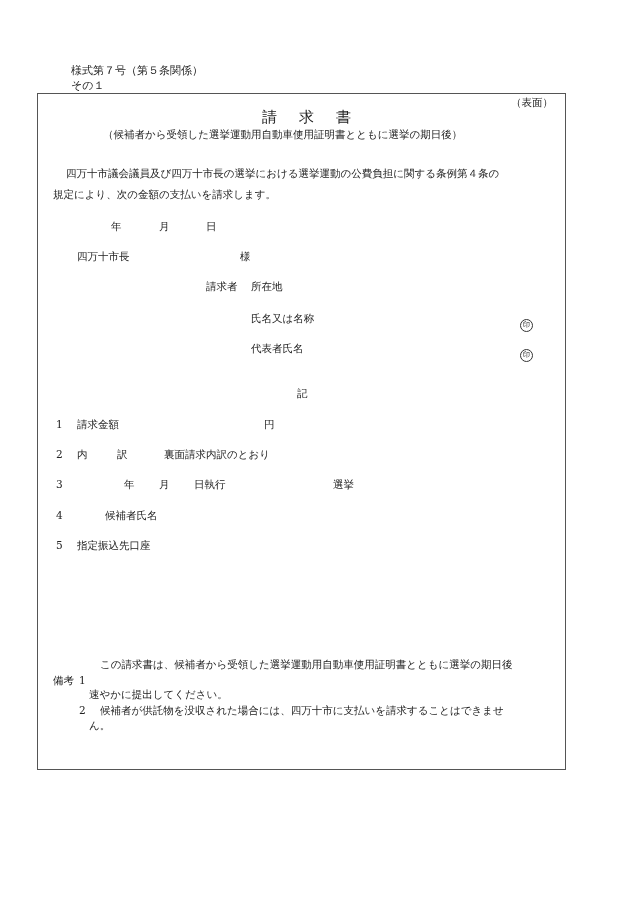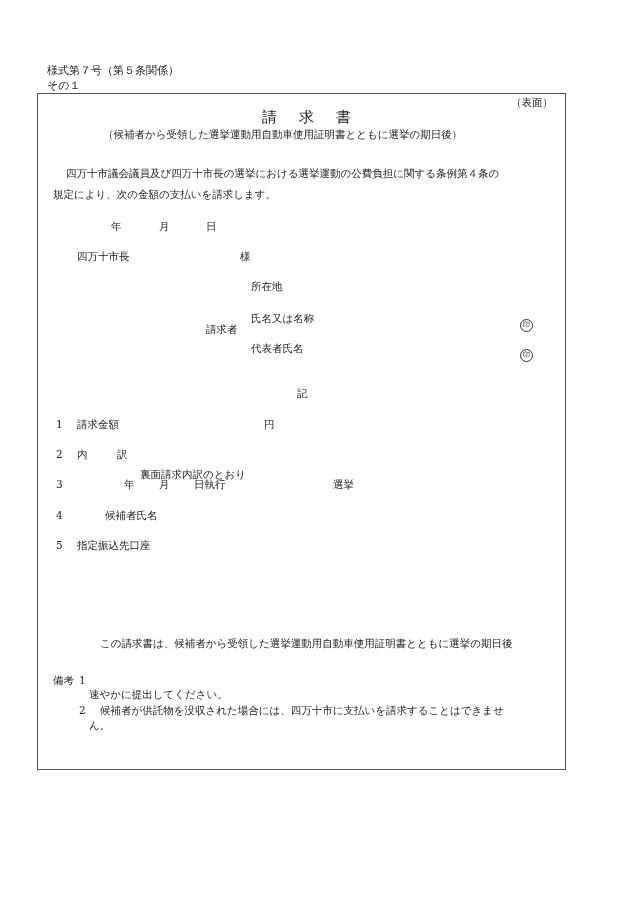--- a/index.html
+++ b/index.html
@@ -9,21 +9,21 @@
     }
     body {
       width: 630px;
       height: 903px;
       position: relative;
       overflow: hidden;
       font-family: "DejaVu Serif", "Liberation Serif", serif;
       color: #222222;
     }
     .abs { position: absolute; white-space: nowrap; }
-    .t12 { font-size: 11px; line-height: 13px; }
+    .t12 { font-size: 11px; line-height: 13px; margin-left: 24px; }
     .t11 { font-size: 10.5px; line-height: 13px; }
     .frame {
       position: absolute;
       left: 37px;
       top: 93px;
       width: 529px;
       height: 677px;
       border: 1px solid #555555;
       box-sizing: border-box;
     }
@@ -60,21 +60,21 @@
 <div class="abs t11" style="left:66px; top:167px;">四万十市議会議員及び四万十市長の選挙における選挙運動の公費負担に関する条例第４条の</div>
 <div class="abs t11" style="left:53px; top:188px;">規定により、次の金額の支払いを請求します。</div>
 
 <div class="abs t11" style="left:111px; top:220px;">年</div>
 <div class="abs t11" style="left:159px; top:220px;">月</div>
 <div class="abs t11" style="left:206px; top:220px;">日</div>
 
 <div class="abs t11" style="left:77px; top:250px;">四万十市長</div>
 <div class="abs t11" style="left:240px; top:250px;">様</div>
 
-<div class="abs t11" style="left:206px; top:280px;margin-top:43px;">請求者</div>
+<div class="abs t11" style="left:206px; top:280px;">請求者</div>
 <div class="abs t11" style="left:251px; top:280px;">所在地</div>
 
 <div class="abs t11" style="left:251px; top:312px;">氏名又は名称</div>
 <div class="abs" style="left:520px; top:312px;">
   <span class="seal">印</span>
 </div>
 
 <div class="abs t11" style="left:251px; top:342px;">代表者氏名</div>
 <div class="abs" style="left:520px; top:342px;">
   <span class="seal">印</span>
@@ -82,34 +82,34 @@
 
 <div class="abs t11" style="left:297px; top:387px;">記</div>
 
 <div class="abs t11" style="left:56px; top:418px;">1</div>
 <div class="abs t11" style="left:77px; top:418px;">請求金額</div>
 <div class="abs t11" style="left:264px; top:418px;">円</div>
 
 <div class="abs t11" style="left:56px; top:448px;">2</div>
 <div class="abs t11" style="left:77px; top:448px;">内</div>
 <div class="abs t11" style="left:117px; top:448px;">訳</div>
-<div class="abs t11" style="left:140px; top:448px;margin-top:20px;">裏面請求内訳のとおり</div>
+<div class="abs t11" style="left:164px; top:448px;">裏面請求内訳のとおり</div>
 
 <div class="abs t11" style="left:56px; top:478px;">3</div>
 <div class="abs t11" style="left:124px; top:478px;">年</div>
 <div class="abs t11" style="left:159px; top:478px;">月</div>
 <div class="abs t11" style="left:194px; top:478px;">日執行</div>
 <div class="abs t11" style="left:333px; top:478px;">選挙</div>
 
 <div class="abs t11" style="left:56px; top:509px;">4</div>
 <div class="abs t11" style="left:77px; top:509px;margin-left:28px;">候補者氏名</div>
 
 <div class="abs t11" style="left:56px; top:539px;">5</div>
 <div class="abs t11" style="left:77px; top:539px;">指定振込先口座</div>
 
 <div class="abs t11" style="left:53px; top:674px;">備考</div>
 <div class="abs t11" style="left:79px; top:674px;">1</div>
-<div class="abs t11" style="left:100px; top:638px;font-family:Liberation Mono, monospace;">この請求書は、候補者から受領した選挙運動用自動車使用証明書とともに選挙の期日後</div>
+<div class="abs t11" style="left:100px; top:658px;">この請求書は、候補者から受領した選挙運動用自動車使用証明書とともに選挙の期日後</div>
 <div class="abs t11" style="left:89px; top:688px;">速やかに提出してください。</div>
 
 <div class="abs t11" style="left:79px; top:704px;">2</div>
 <div class="abs t11" style="left:100px; top:704px;">候補者が供託物を没収された場合には、四万十市に支払いを請求することはできませ</div>
 <div class="abs t11" style="left:89px; top:719px;">ん。</div>
 
 </body></html>

